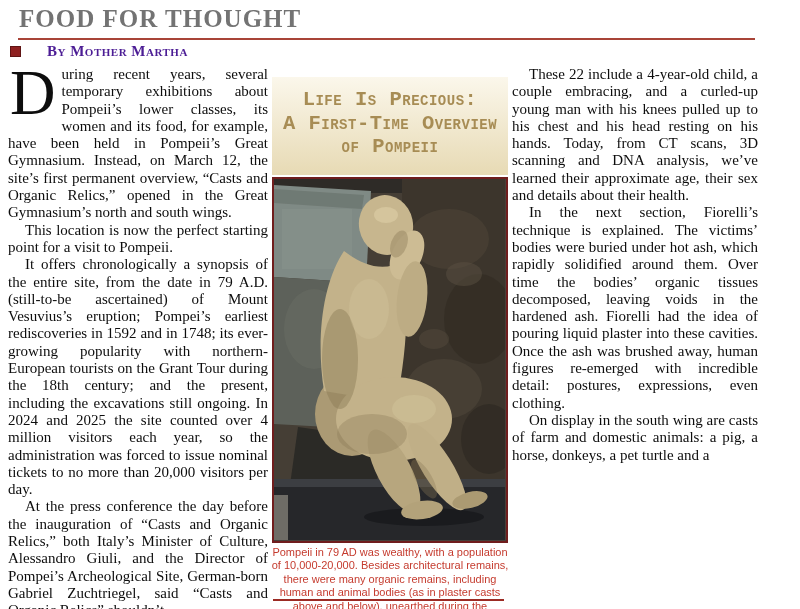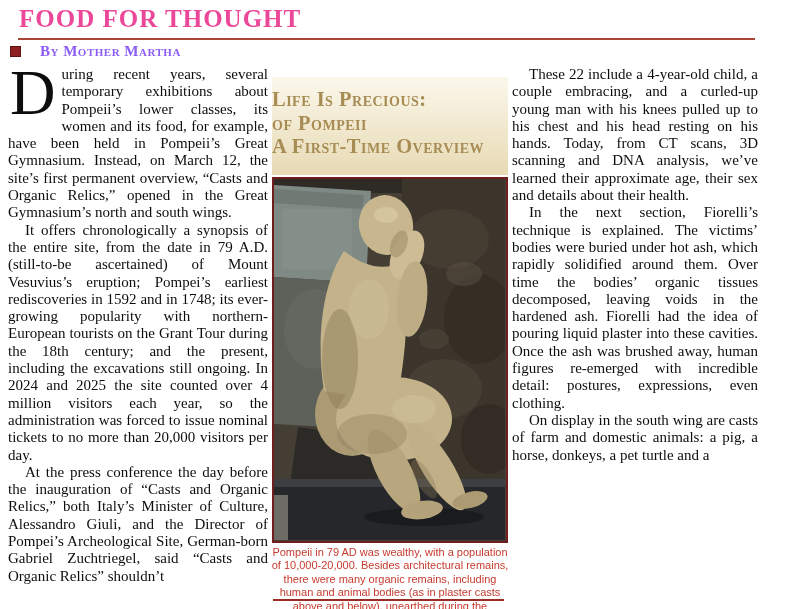--- a/index.html
+++ b/index.html
@@ -3,56 +3,56 @@
 <meta charset="utf-8">
 <style>
   * { margin:0; padding:0; box-sizing:border-box; }
   body { background:#ffffff; font-family:"Liberation Serif", serif; }
   .page { position:relative; width:800px; height:609px; background:#ffffff; overflow:hidden; }
 
   
   .section-title {
     position:absolute; left:19px; top:5px;
     font-family:"Liberation Serif", serif;
-    font-size:25px; letter-spacing:1px; color:#ec4899; font-weight:600;
+    font-size:25px; letter-spacing:1px; color:#737373; font-weight:600;
   }
   .header-rule {
     position:absolute; left:18px; top:38px; width:737px; height:2px;
     background:#a84438;
   }
   .byline-square {
     position:absolute; left:10px; top:46px; width:11px; height:11px;
     background:#8e2020; border:1px solid #5f1414;
   }
   .byline {
-    position:absolute; left:40px; top:43px;
+    position:absolute; left:47px; top:43px;
     font-family:"Liberation Serif", serif;
     font-variant:small-caps; font-weight:bold; font-size:15px;
-    letter-spacing:0.5px; color:#8b5cf6;
+    letter-spacing:0.5px; color:#4c1d95;
   }
 
   
   .col {
     position:absolute; top:66px; height:543px; overflow:hidden;
     font-size:15px; line-height:17.3px; text-align:justify; color:#0d0d0d;
   }
   .col-left  { left:8px;  width:260px; }
   .col-right { left:512px; width:246px; }
   .col p { margin:0; }
   .col p.indent { text-indent:17px; }
   .dropcap {
     float:left; font-size:63px; line-height:50px; height:52px;
     padding:2px 6px 0 2px; color:#0d0d0d; font-family:"Liberation Serif", serif;
   }
 
   
   .headline-box {
     position:absolute; left:272px; top:77px; width:236px; height:98px;
     background:linear-gradient(#fbf7eb, #e7dab4);
-    text-align:left; padding-top:11px;
+    text-align:center; padding-top:11px;font-family:Liberation Mono, monospace;
   }
   .headline-box span {
     display:block; font-variant:small-caps; color:#a78c54;
     font-size:20.5px; line-height:23.5px; letter-spacing:0.5px; font-weight:600;
   }
   .photo-frame {
     position:absolute; left:272px; top:177px; width:236px; height:366px;
     border:2.5px solid #701d1d; background:#46403a;
   }
   .photo-frame svg { display:block; width:231px; height:361px; }
@@ -71,28 +71,29 @@
 
 <div class="page">
 
   <div class="section-title">FOOD FOR THOUGHT</div>
   <div class="header-rule"></div>
   <div class="byline-square"></div>
   <div class="byline">By Mother Martha</div>
 
   <div class="col col-left">
     <p><span class="dropcap">D</span><span>uring recent years, several temporary exhibitions about Pompeii’s lower classes, its women and its food, for example, have been held in Pompeii’s Great Gymnasium. Instead, on March 12, the site’s first permanent overview, “Casts and Organic Relics,” opened in the Great Gymnasium’s north and south wings.</span></p>
+    <p class="indent">This location is now the perfect starting point for a visit to Pompeii.</p>
     <p class="indent">It offers chronologically a synopsis of the entire site, from the date in 79 A.D. (still-to-be ascertained) of Mount Vesuvius’s eruption; Pompei’s earliest rediscoveries in 1592 and in 1748; its ever-growing popularity with northern-European tourists on the Grant Tour during the 18th century; and the present, including the excavations still ongoing. In 2024 and 2025 the site counted over 4 million visitors each year, so the administration was forced to issue nominal tickets to no more than 20,000 visitors per day.</p>
     <p class="indent">At the press conference the day before the inauguration of “Casts and Organic Relics,” both Italy’s Minister of Culture, Alessandro Giuli, and the Director of Pompei’s Archeological Site, German-born Gabriel Zuchtriegel, said “Casts and Organic Relics” shouldn’t</p>
   </div>
 
   <div class="headline-box">
     <span>Life Is Precious:</span>
+    <span>A First-Time Overview</span>
     <span>of Pompeii</span>
-    <span>A First-Time Overview</span>
   </div>
 
   <div class="photo-frame">
     <svg viewBox="0 0 231 361" xmlns="http://www.w3.org/2000/svg">
 
       <rect x="0" y="0" width="231" height="361" fill="#453e35"></rect>
       <rect x="0" y="0" width="231" height="14" fill="#2e2b27"></rect>
 
       <rect x="128" y="0" width="103" height="330" fill="#3c352c"></rect>
       <ellipse cx="175" cy="60" rx="40" ry="30" fill="#4a4135" opacity="0.7"></ellipse>

